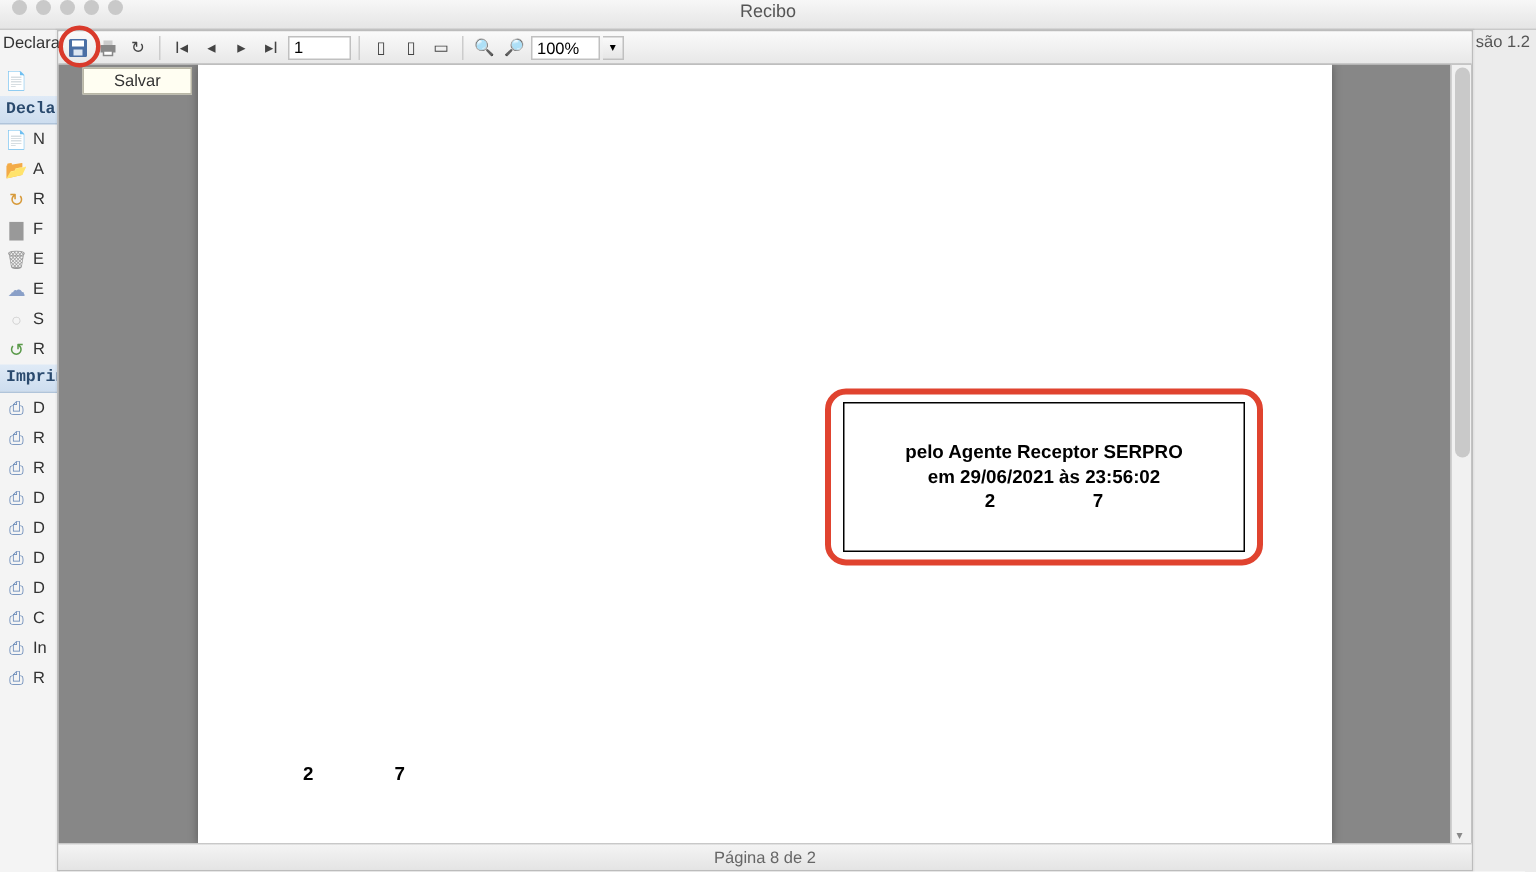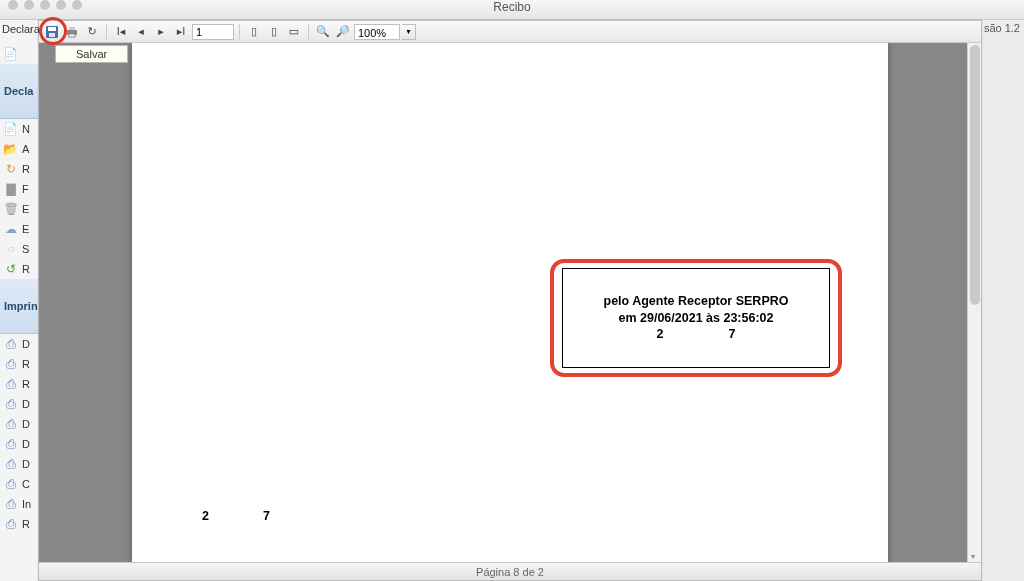--- a/index.html
+++ b/index.html
@@ -32,23 +32,24 @@
     width: 40px;
     background: #f4f4f4;
     border-right:1px solid #cfcfcf;
     overflow:hidden;
     font-size:11px;
     color:#333;
   }
   .sidebar .hdr {
     background: linear-gradient(#dfeaf6,#cdddef);
     border-bottom:1px solid #b0c4da;
-    padding:21px 4px;
+    padding:3px 4px;
     font-weight:bold;
     color:#2a4a6e;
+    font-family:Liberation Mono, monospace;
   }
   .sidebar .item {
     display:flex; align-items:center; gap:4px;
     padding:3px 4px;
     white-space:nowrap;
   }
   .sidebar .ic {
     width:14px;height:14px; flex:0 0 14px;
     display:inline-flex;align-items:center;justify-content:center;
     font-size:12px;

